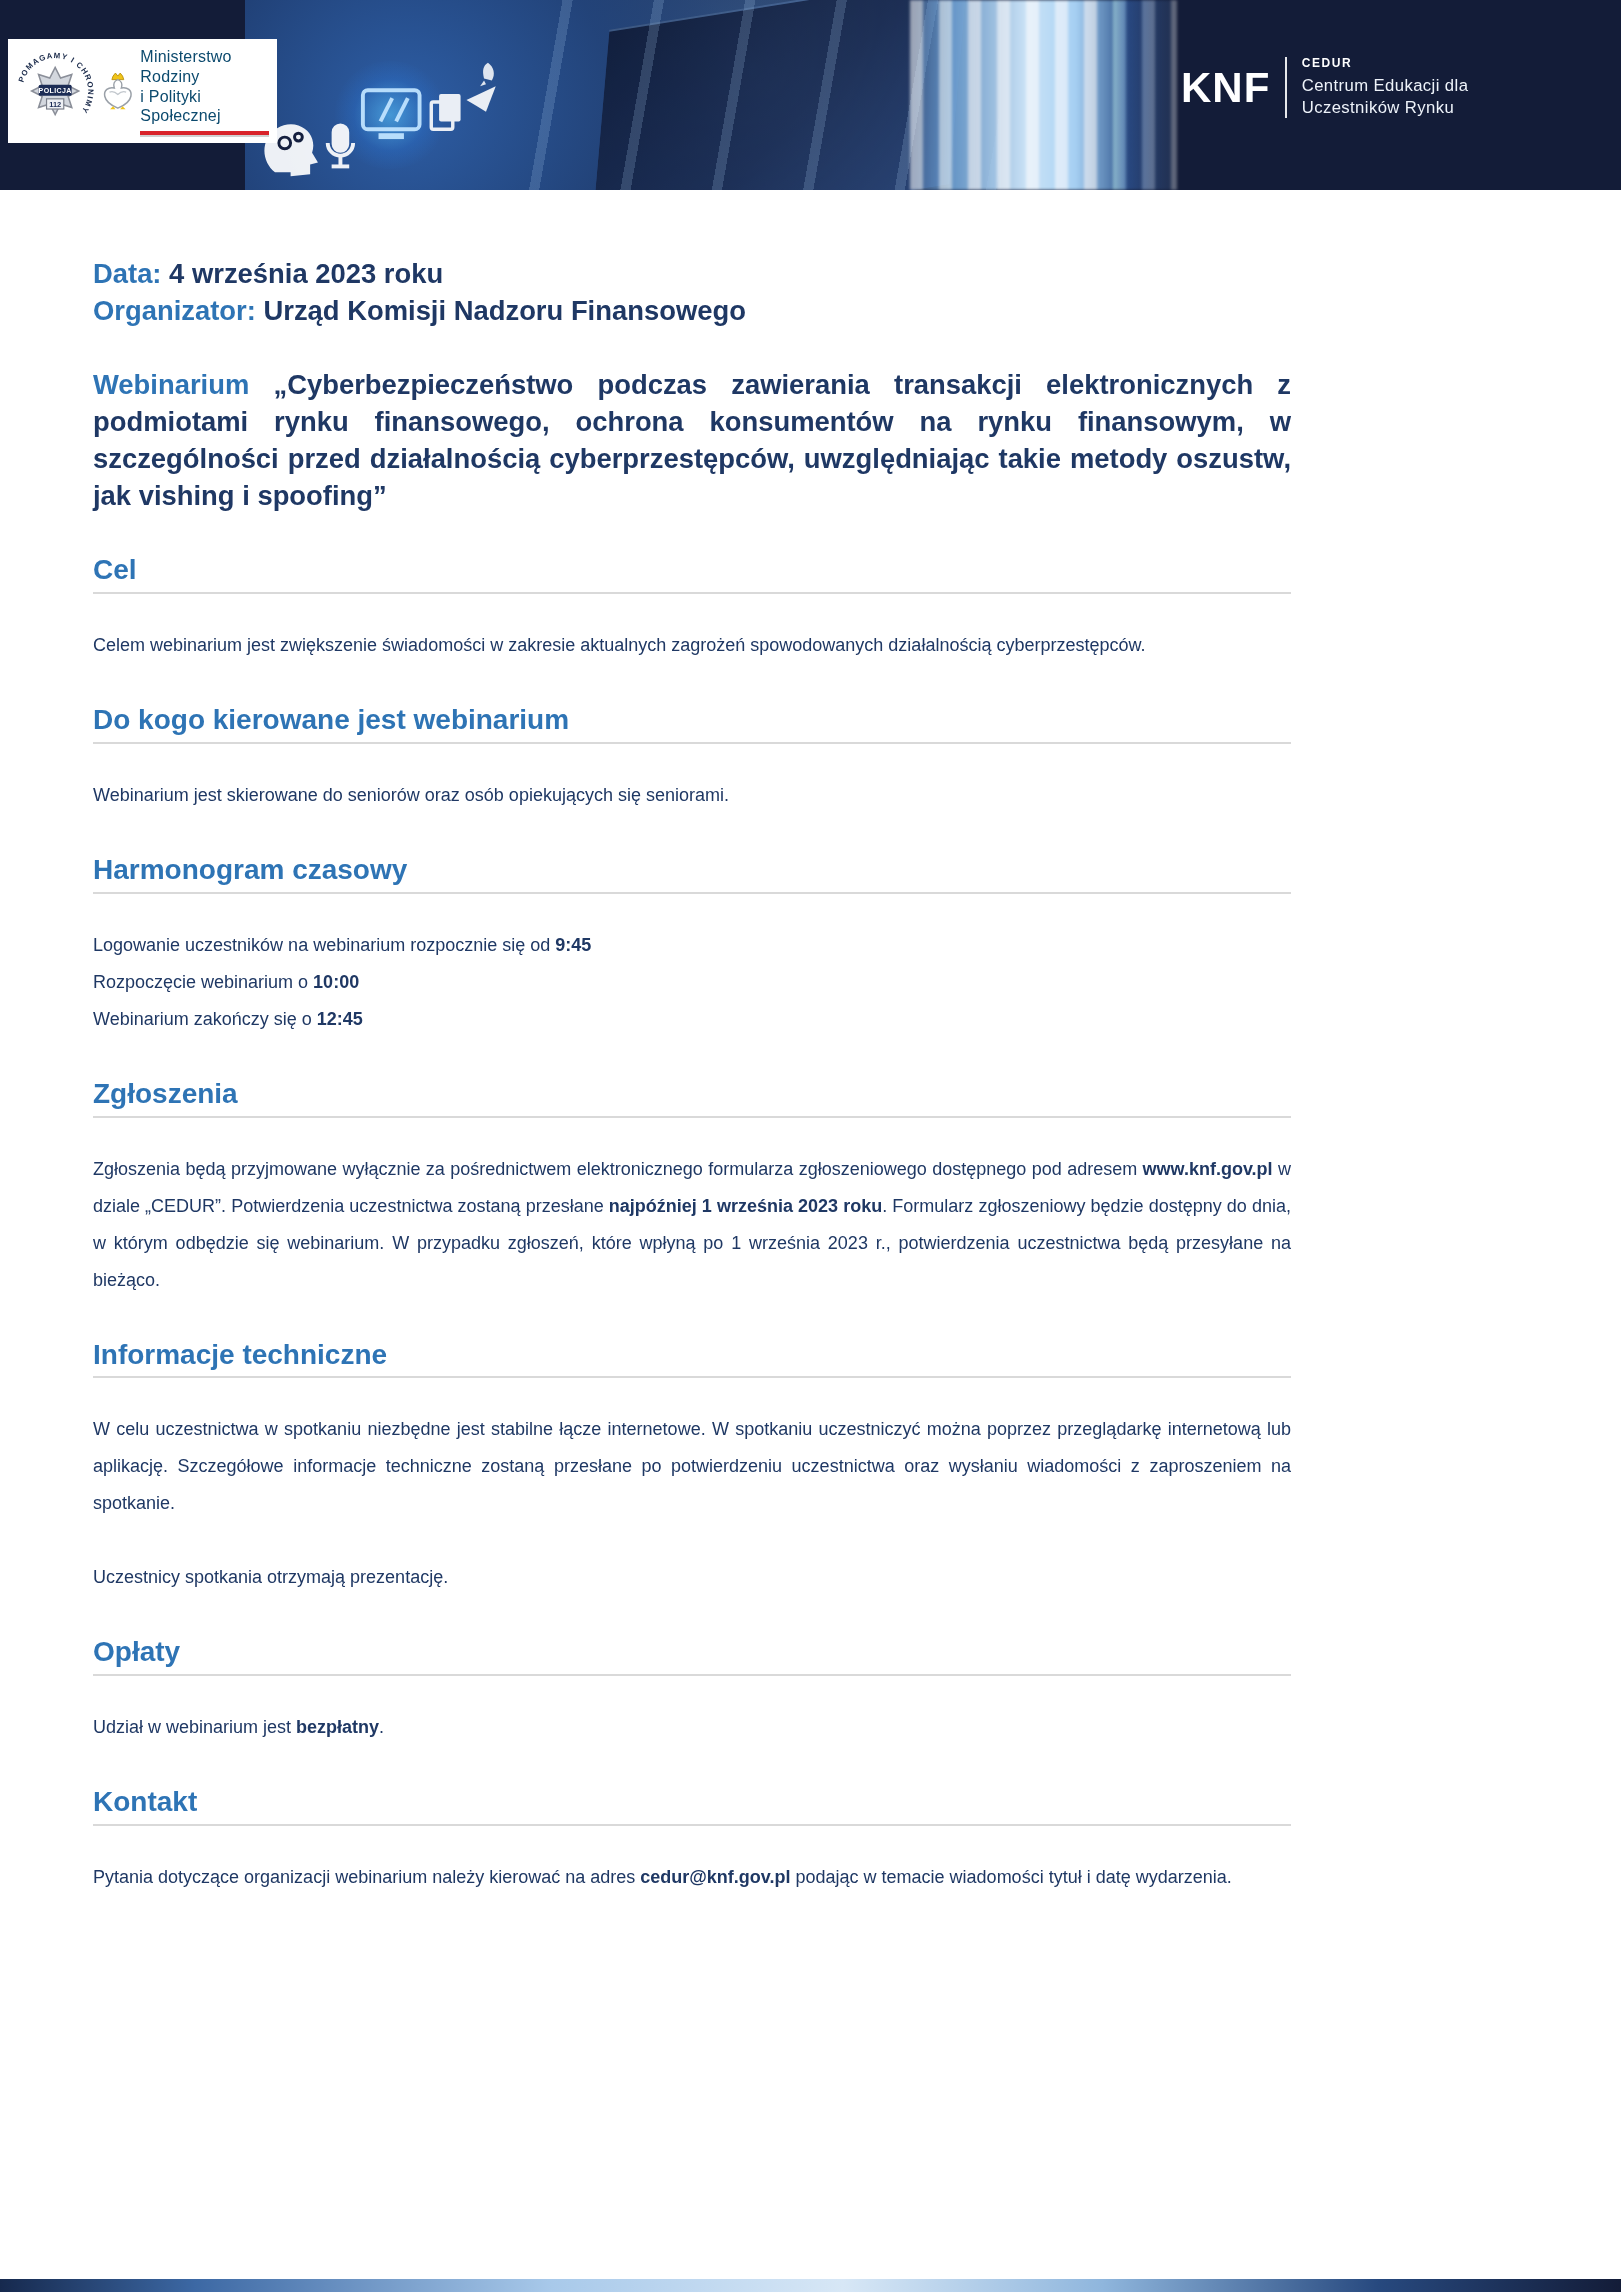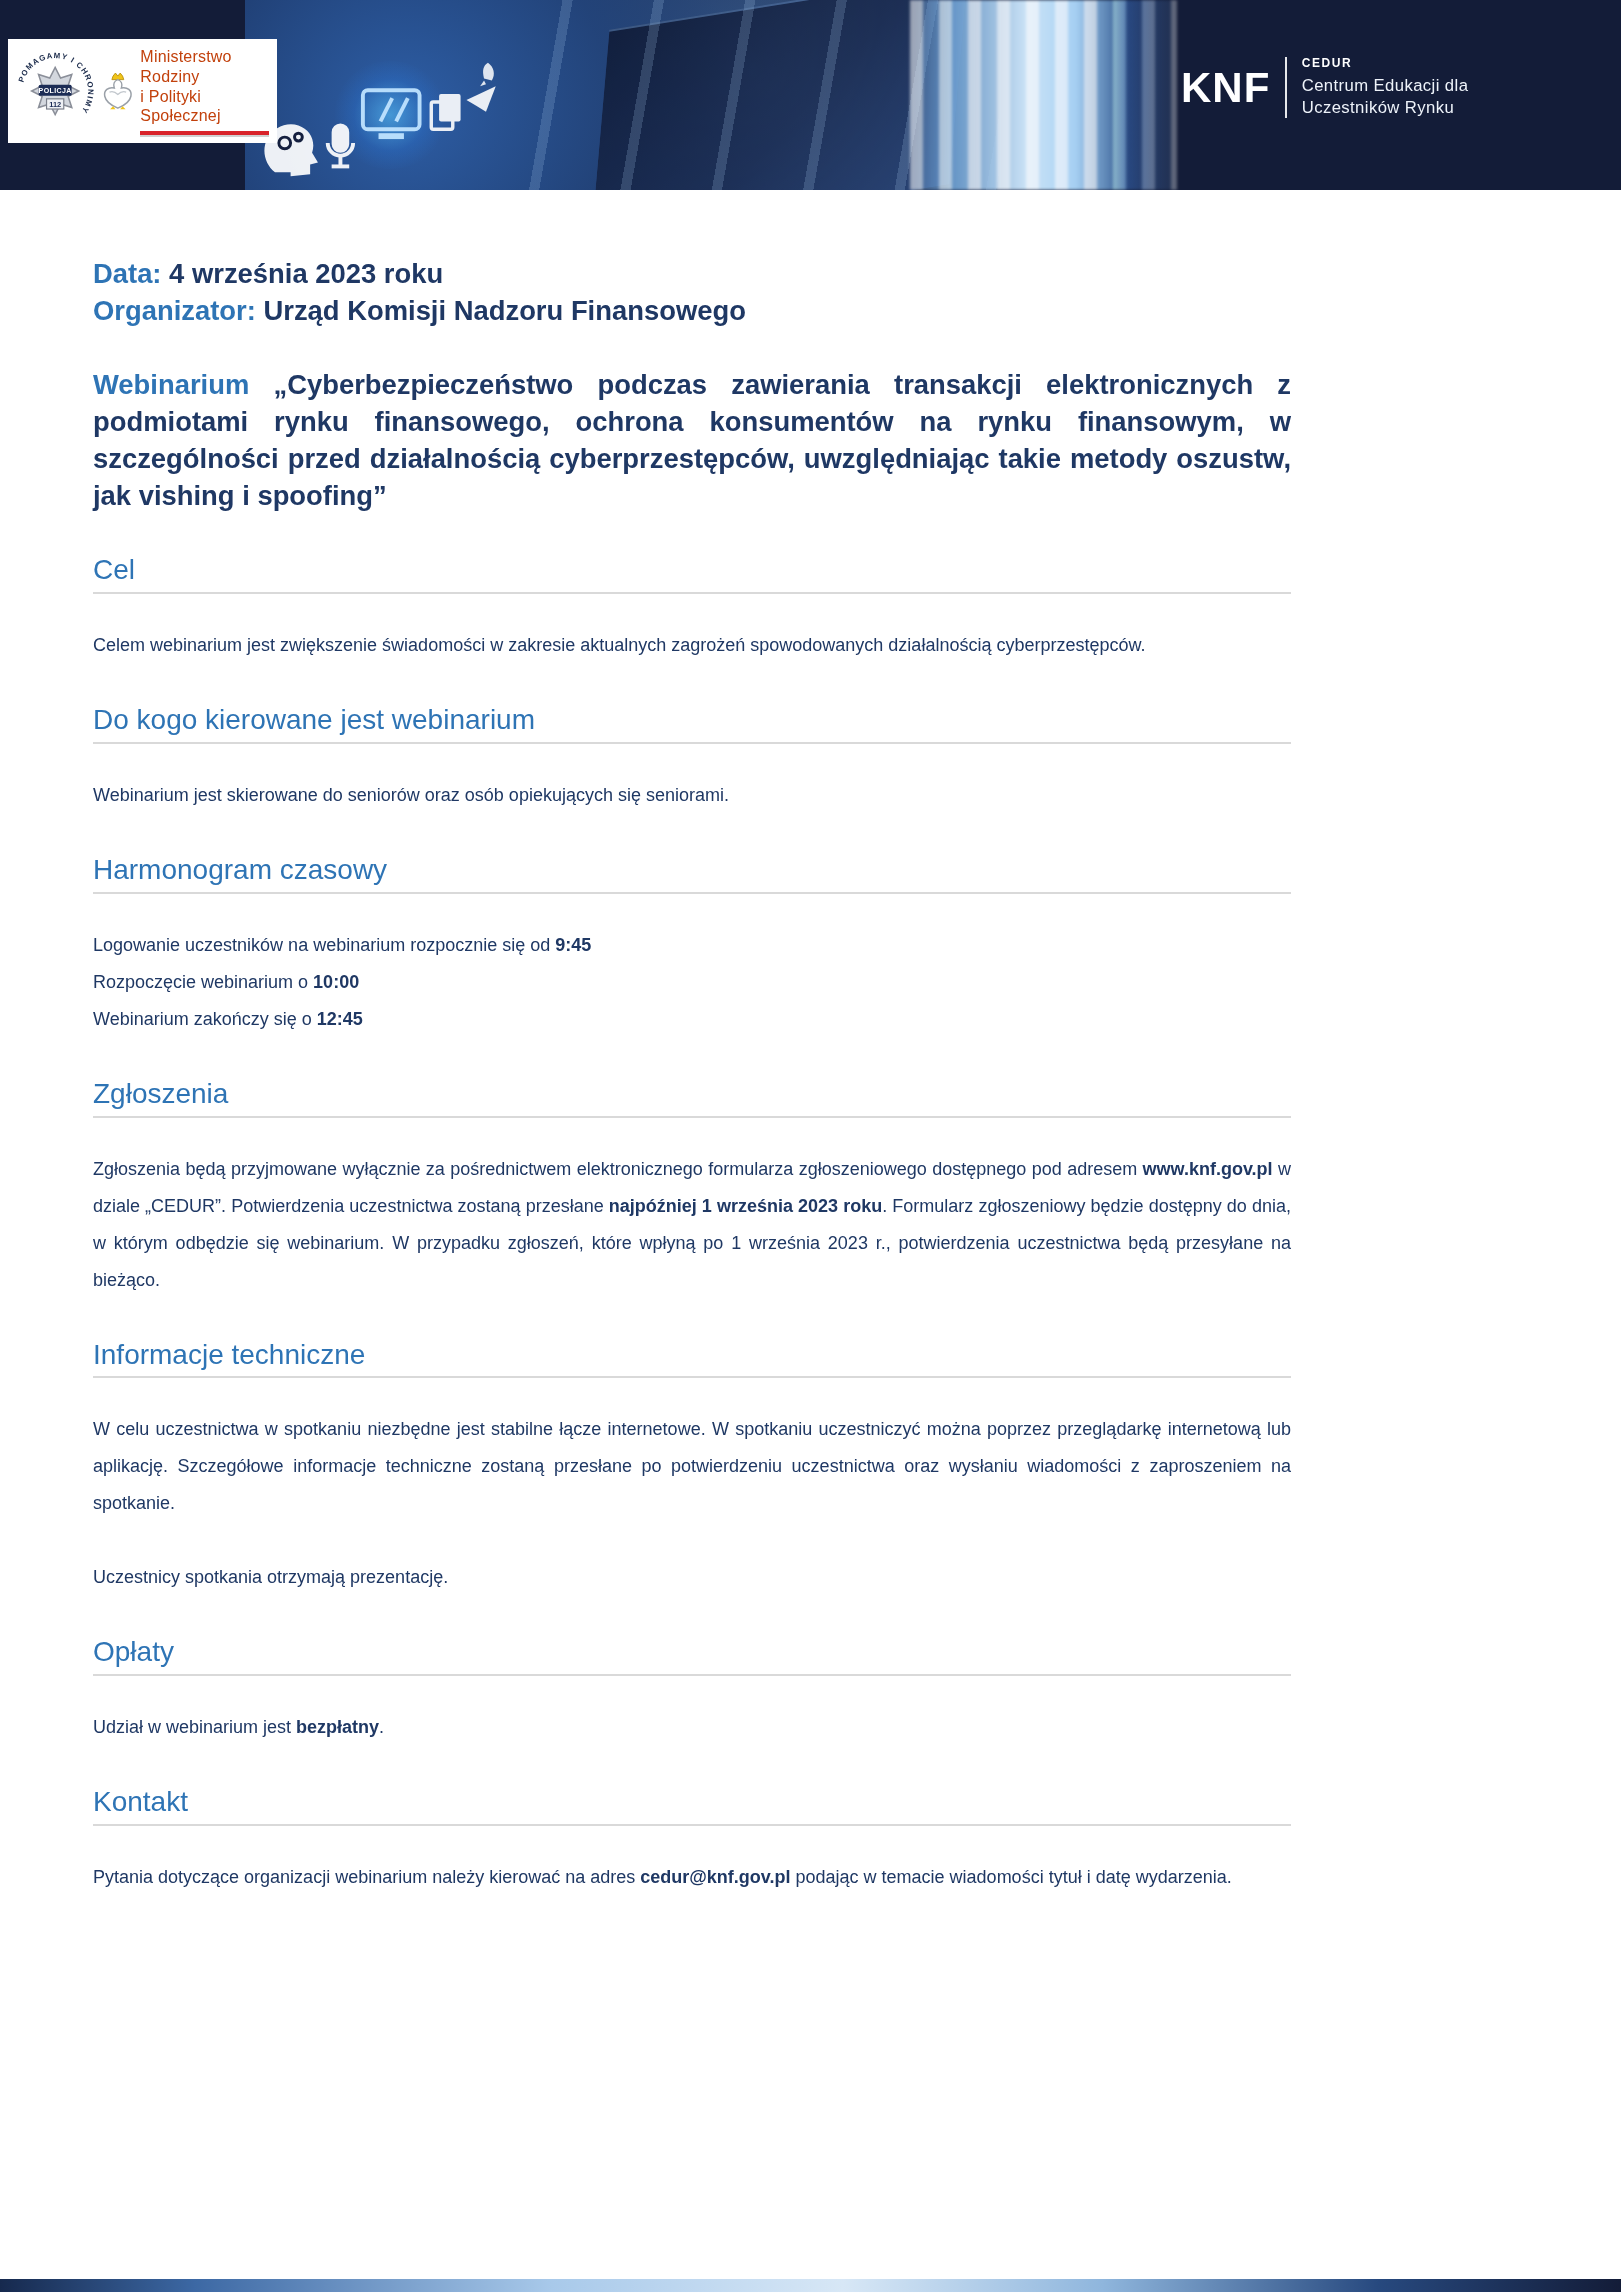--- a/index.html
+++ b/index.html
@@ -31,21 +31,21 @@
 
   .glow { position:absolute; left:331px; top:61px; width:118px; height:108px; border-radius:50%;
     background:radial-gradient(circle, rgba(90,200,255,.55) 0%, rgba(40,120,220,.25) 45%, rgba(19,28,56,0) 70%); }
   .collage-icons { position:absolute; left:257px; top:57px; }
 
   
   .logo-plate { position:absolute; left:7.8px; top:39px; width:269px; height:104px; background:#ffffff;
     display:flex; align-items:center; padding:0 7.8px; gap:5.9px; }
   .ministry { display:flex; align-items:center; gap:4.9px; }
   .ministry-txt { display:flex; flex-direction:column; }
-  .ministry-name { font-size:16px; line-height:19.6px; color:#c2410c; font-weight:400; letter-spacing:0.2px; }
+  .ministry-name { font-size:16px; line-height:19.6px; color:#0c4a6e; font-weight:400; letter-spacing:0.2px; }
   .ministry-rule { margin-top:4.9px; height:3.9px; width:100%; background:#d9232a; box-shadow:0 2px 0 rgba(120,120,120,.35); }
 
   
   .knf-lockup { position:absolute; left:1181px; top:56px; display:flex; align-items:center; gap:14.7px; color:#fff; }
   .knf-word { font-size:42px; font-weight:700; letter-spacing:1px; line-height:1; }
   .knf-div { width:2px; height:61px; background:rgba(255,255,255,.9); }
   .cedur-col { display:flex; flex-direction:column; }
   .cedur-word { font-size:12px; font-weight:700; letter-spacing:1.6px; margin-bottom:4.9px; }
   .cedur-sub { font-size:16.7px; letter-spacing:0.4px; line-height:22.5px; color:#eef3fa; }
 
@@ -53,21 +53,21 @@
   .doc { position:absolute; top:190px; left:0; width:1384px; padding:65px 93px 0 93px; }
   .block { margin-bottom:37px; }
   .line { font-size:27.4px; line-height:37px; }
   .para { font-size:18px; line-height:37px; margin-bottom:37px; }
   .para.just { text-align:justify; }
   .para.compact { margin-bottom:0; }
   .bold { font-weight:700; }
   .blue { color:#2E74B5; }
   .rich { font-size:27.4px; line-height:37px; }
   .rich.just { text-align:justify; }
-  .sec-heading { font-size:28px; line-height:37px; font-weight:400; color:#2E74B5;
+  .sec-heading { font-size:28px; line-height:37px; font-weight:700; color:#2E74B5;
     padding-bottom:3.9px; border-bottom:2.9px solid #D9D9D9; margin-bottom:33px; }
 
   
   .footer-bar { position:absolute; left:0; bottom:0; width:1621px; height:13.7px;
     background:linear-gradient(90deg,#16294e 0%, #3c68a4 12%, #a8c9ea 34%, #d7e7f6 52%, #8fb6dd 68%, #27497f 85%, #131c38 100%); }
 </style>
 </head>
 <body>
 
 <div class="page">

